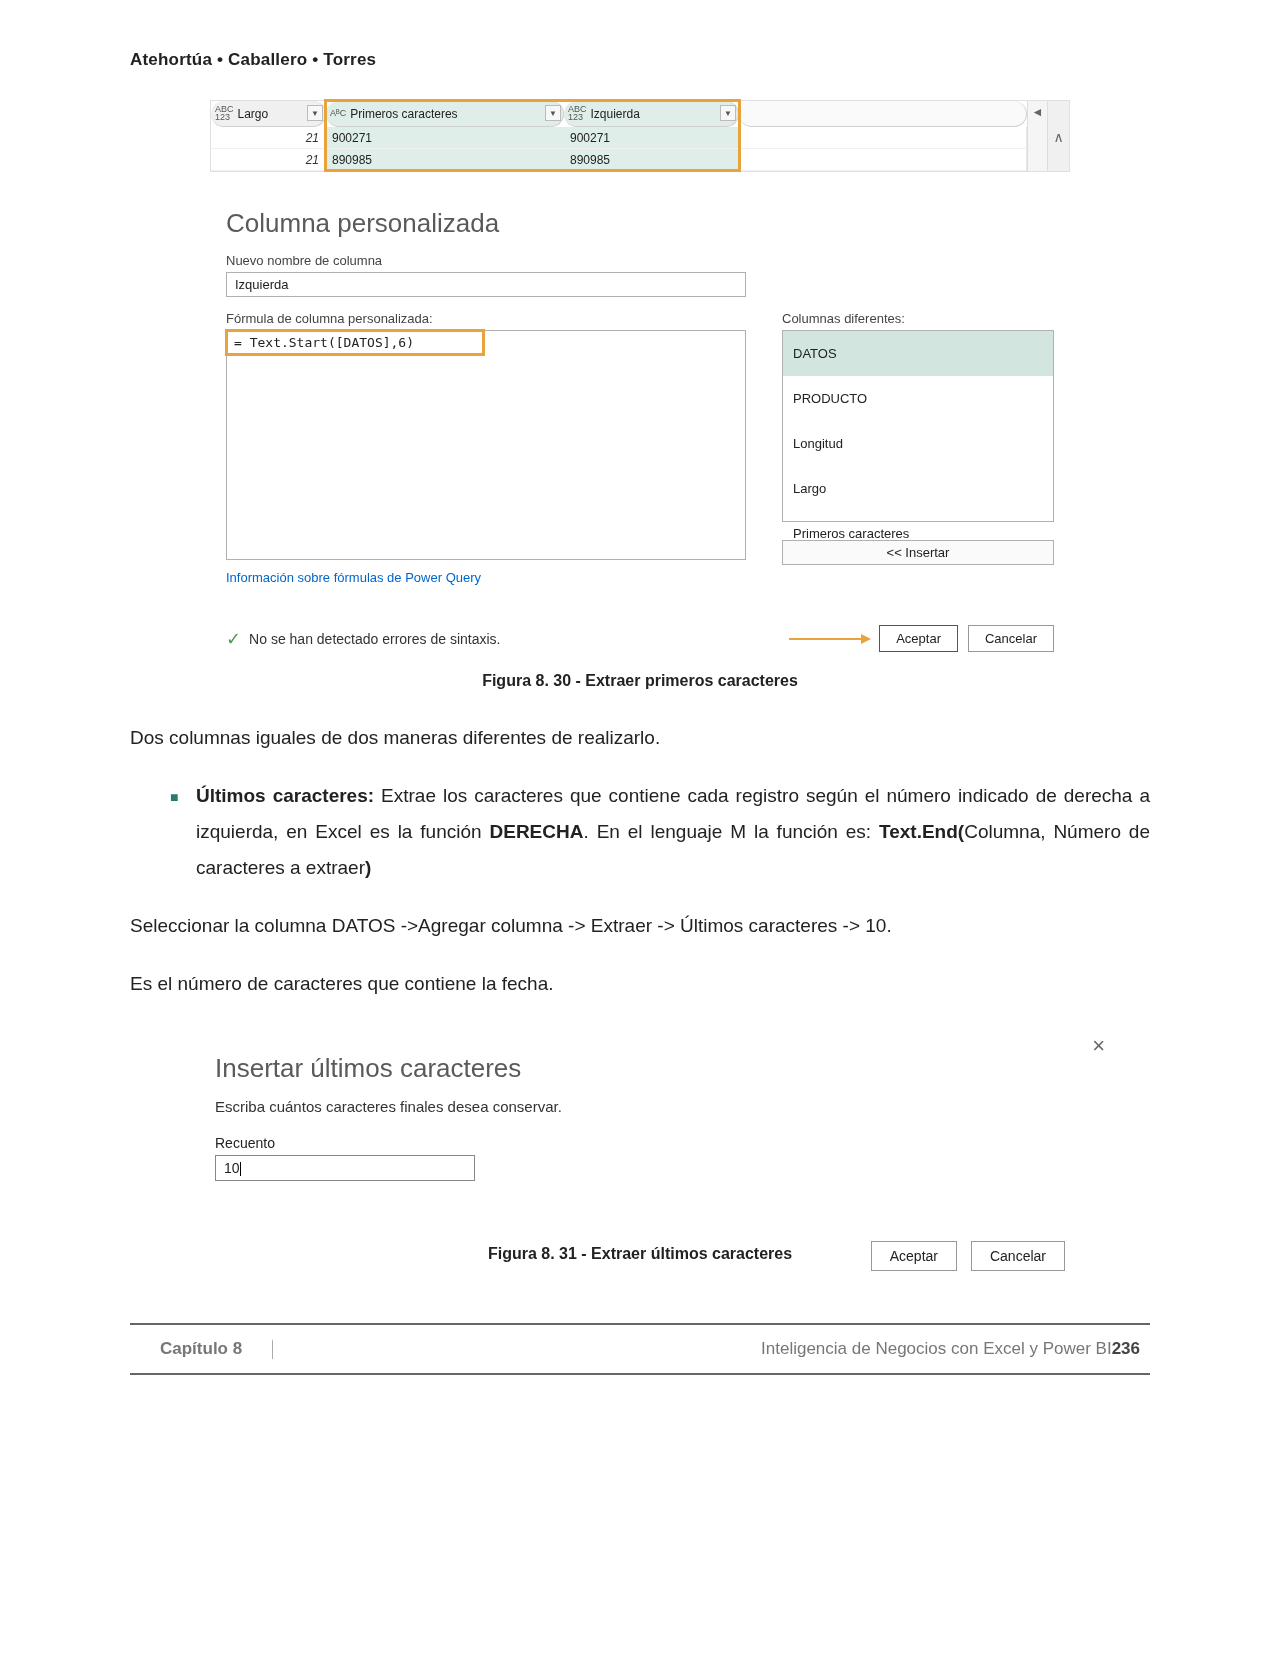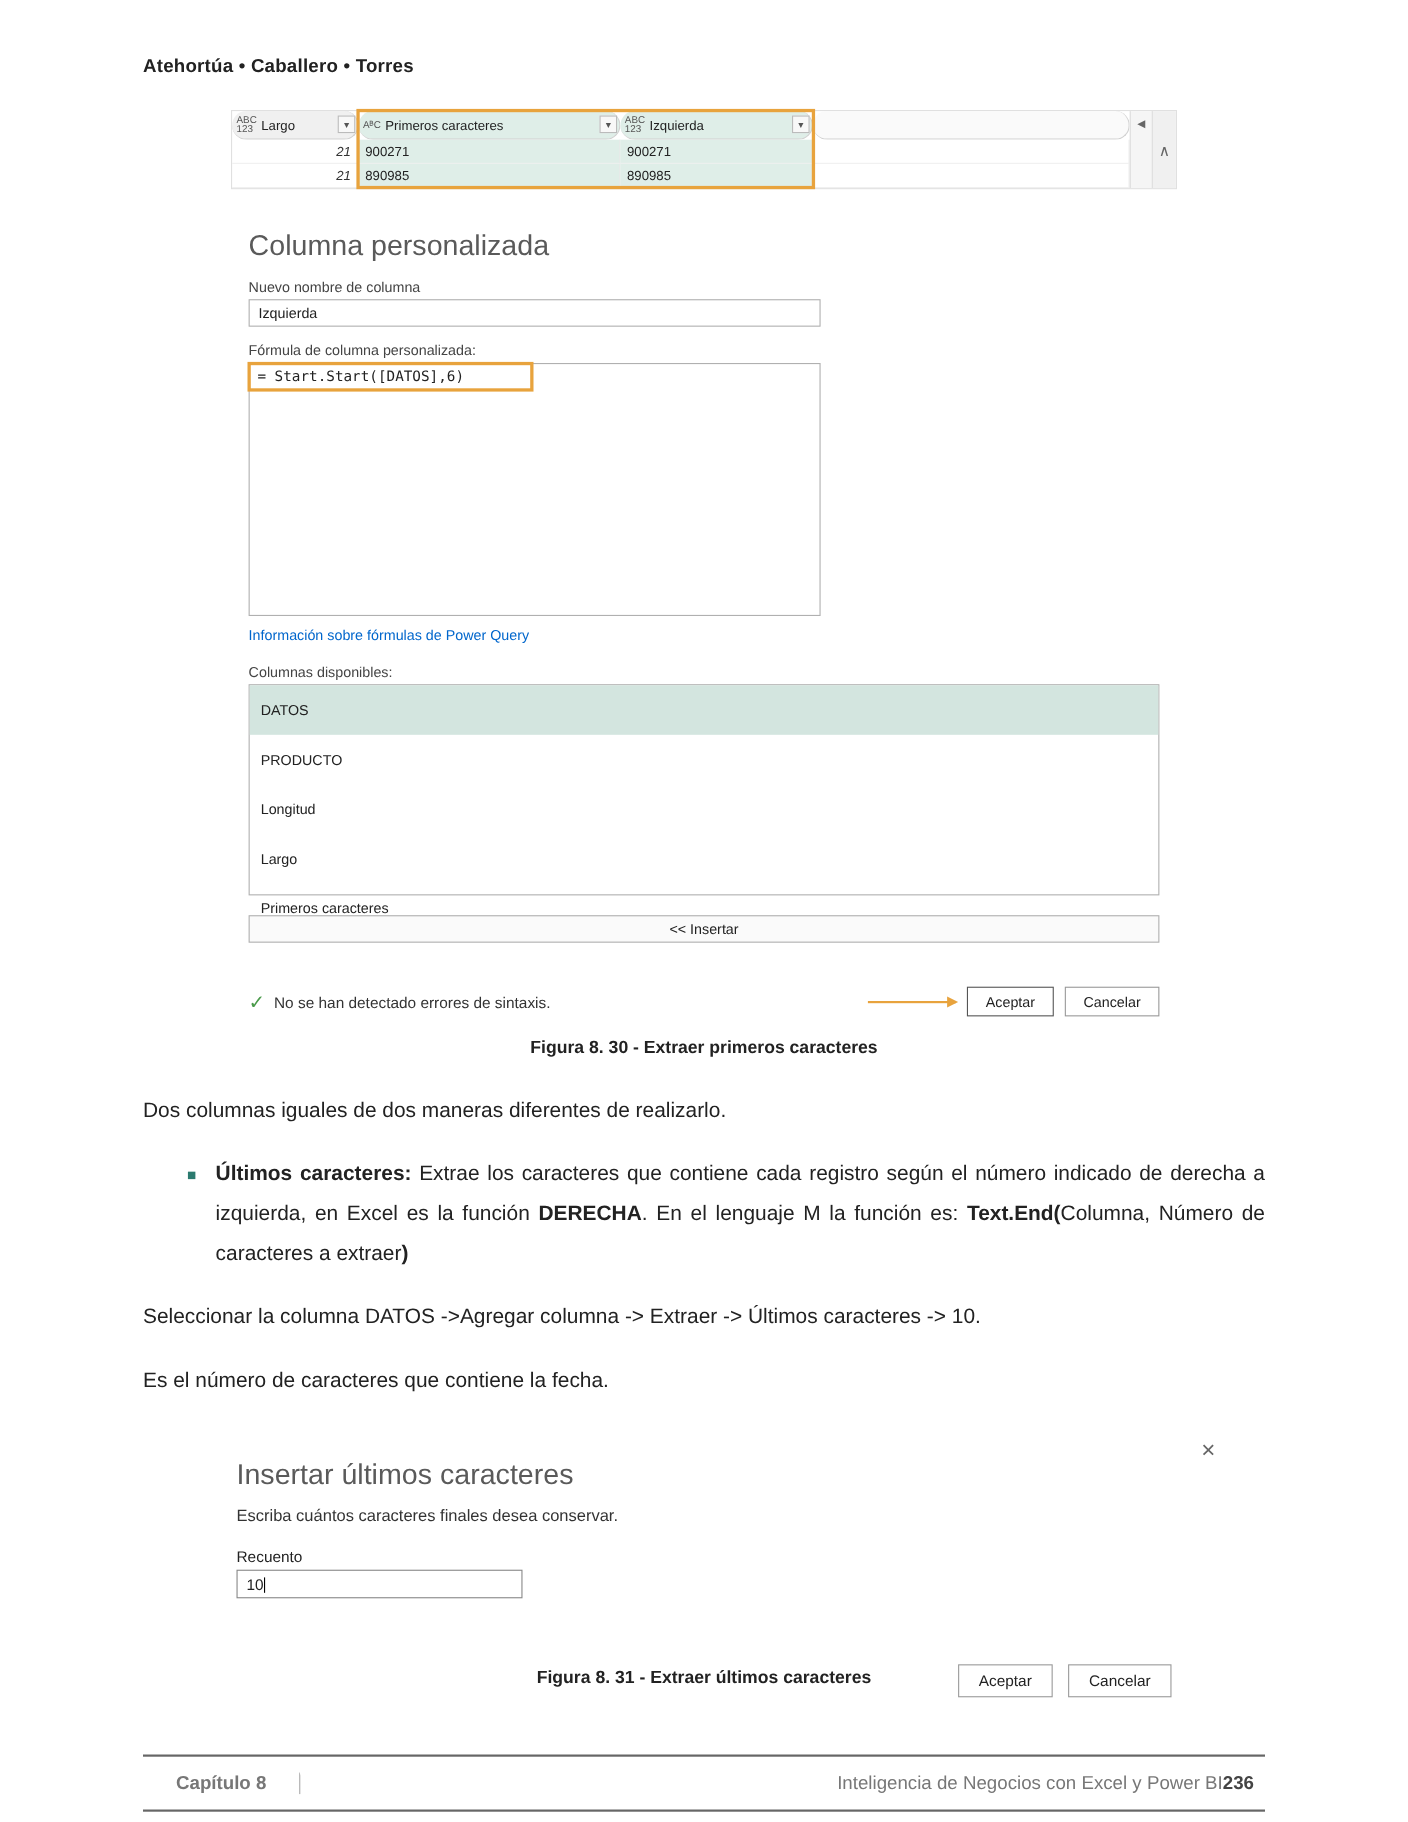--- a/index.html
+++ b/index.html
@@ -132,22 +132,21 @@
   .cc-input {
     width: 520px;
     border: 1px solid #b0b0b0;
     padding: 4px 8px;
     font-size: 13px;
     background: #fff;
     margin-bottom: 14px;
   }
   .cc-body {
     display: flex;
-    gap: 18px;
-    flex-direction: column;
+    gap: 36px;
   }
   .cc-left { width: 520px; }
   .cc-right { flex: 1; }
   .cc-formula {
     border: 1px solid #b0b0b0;
     height: 230px;
     background: #fff;
     position: relative;
   }
   .cc-formula-line {
@@ -391,26 +390,26 @@
 
   <div class="custom-col">
     <div class="cc-title">Columna personalizada</div>
     <div class="cc-label">Nuevo nombre de columna</div>
     <div class="cc-input">Izquierda</div>
 
     <div class="cc-body">
       <div class="cc-left">
         <div class="cc-label">Fórmula de columna personalizada:</div>
         <div class="cc-formula">
-          <div class="cc-formula-line">= Start.Start([DATOS],6)</div>
+          <div class="cc-formula-line">= Text.Start([DATOS],6)</div>
         </div>
         <div class="cc-link">Información sobre fórmulas de Power Query</div>
       </div>
       <div class="cc-right">
-        <div class="cc-label">Columnas disponibles:</div>
+        <div class="cc-label">Columnas diferentes:</div>
         <div class="cc-available">
           <div class="cc-av-item sel">DATOS</div>
           <div class="cc-av-item">PRODUCTO</div>
           <div class="cc-av-item">Longitud</div>
           <div class="cc-av-item">Largo</div>
           <div class="cc-av-item">Primeros caracteres</div>
         </div>
         <div class="cc-insert">&lt;&lt; Insertar</div>
       </div>
     </div>

